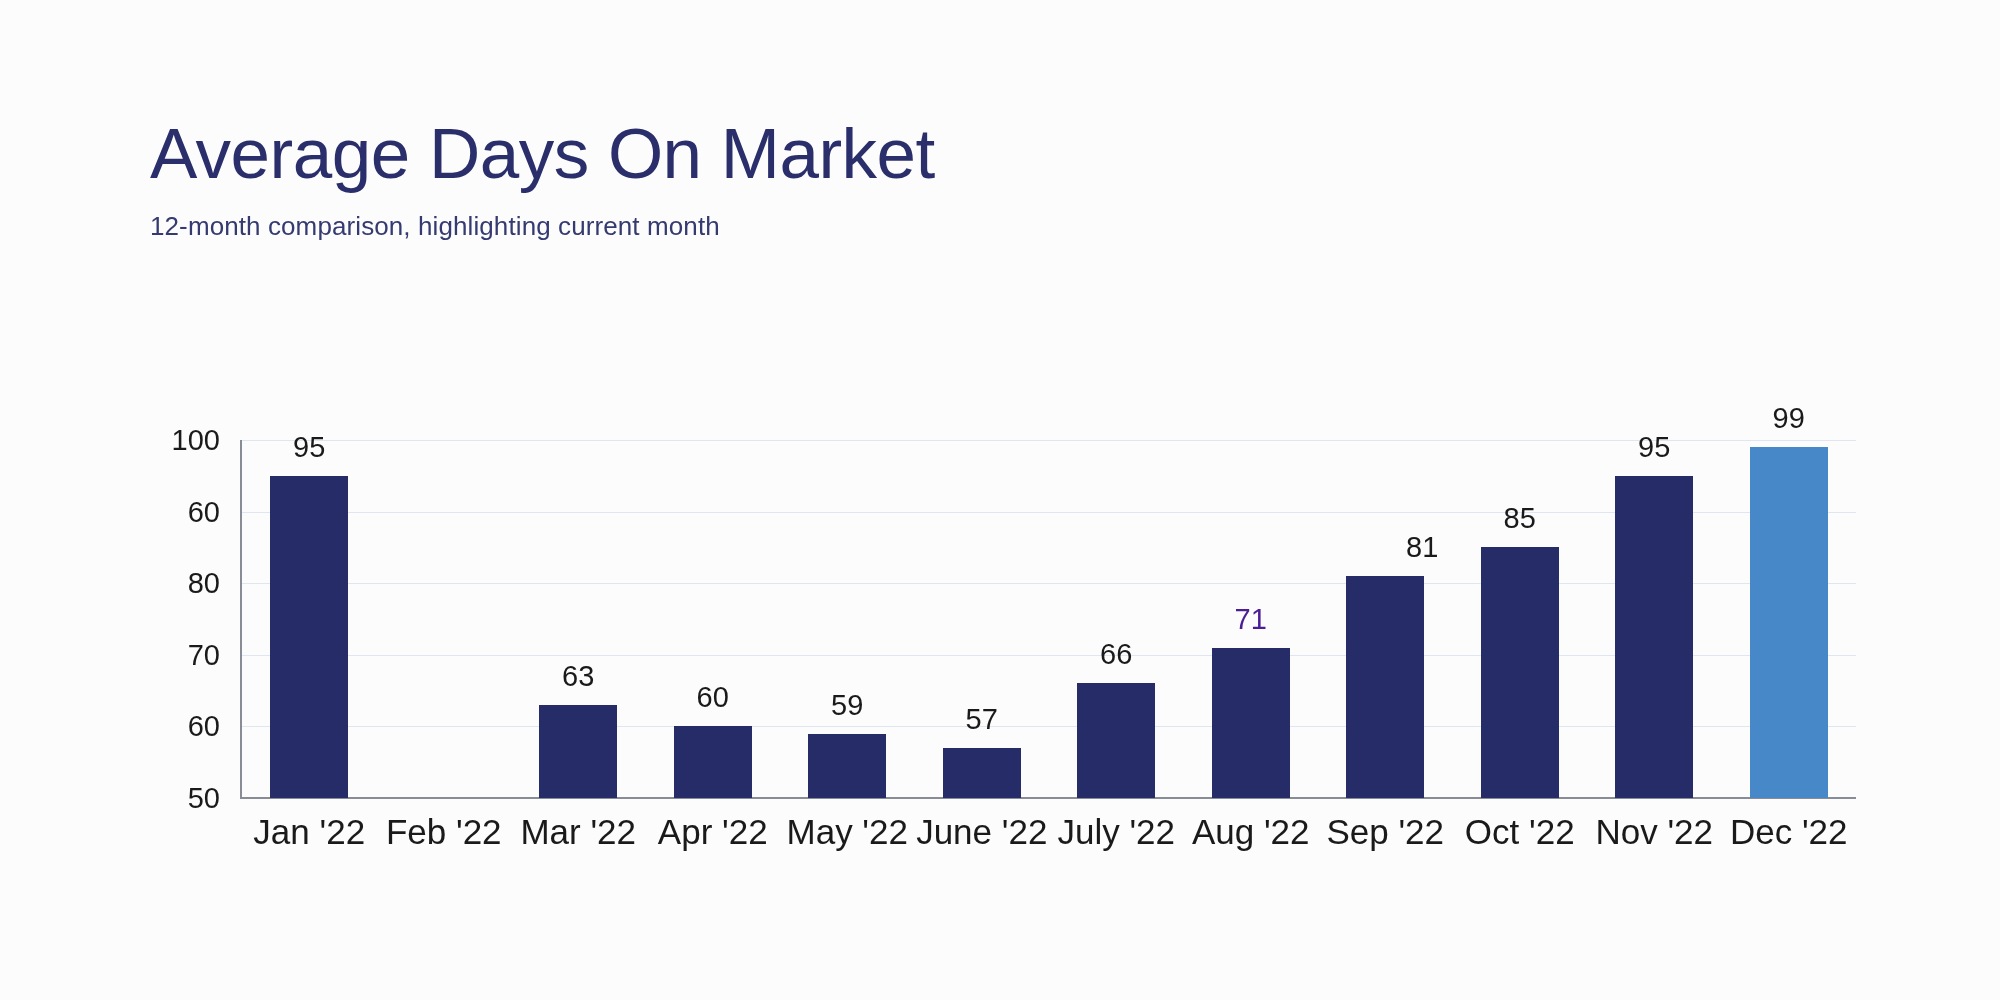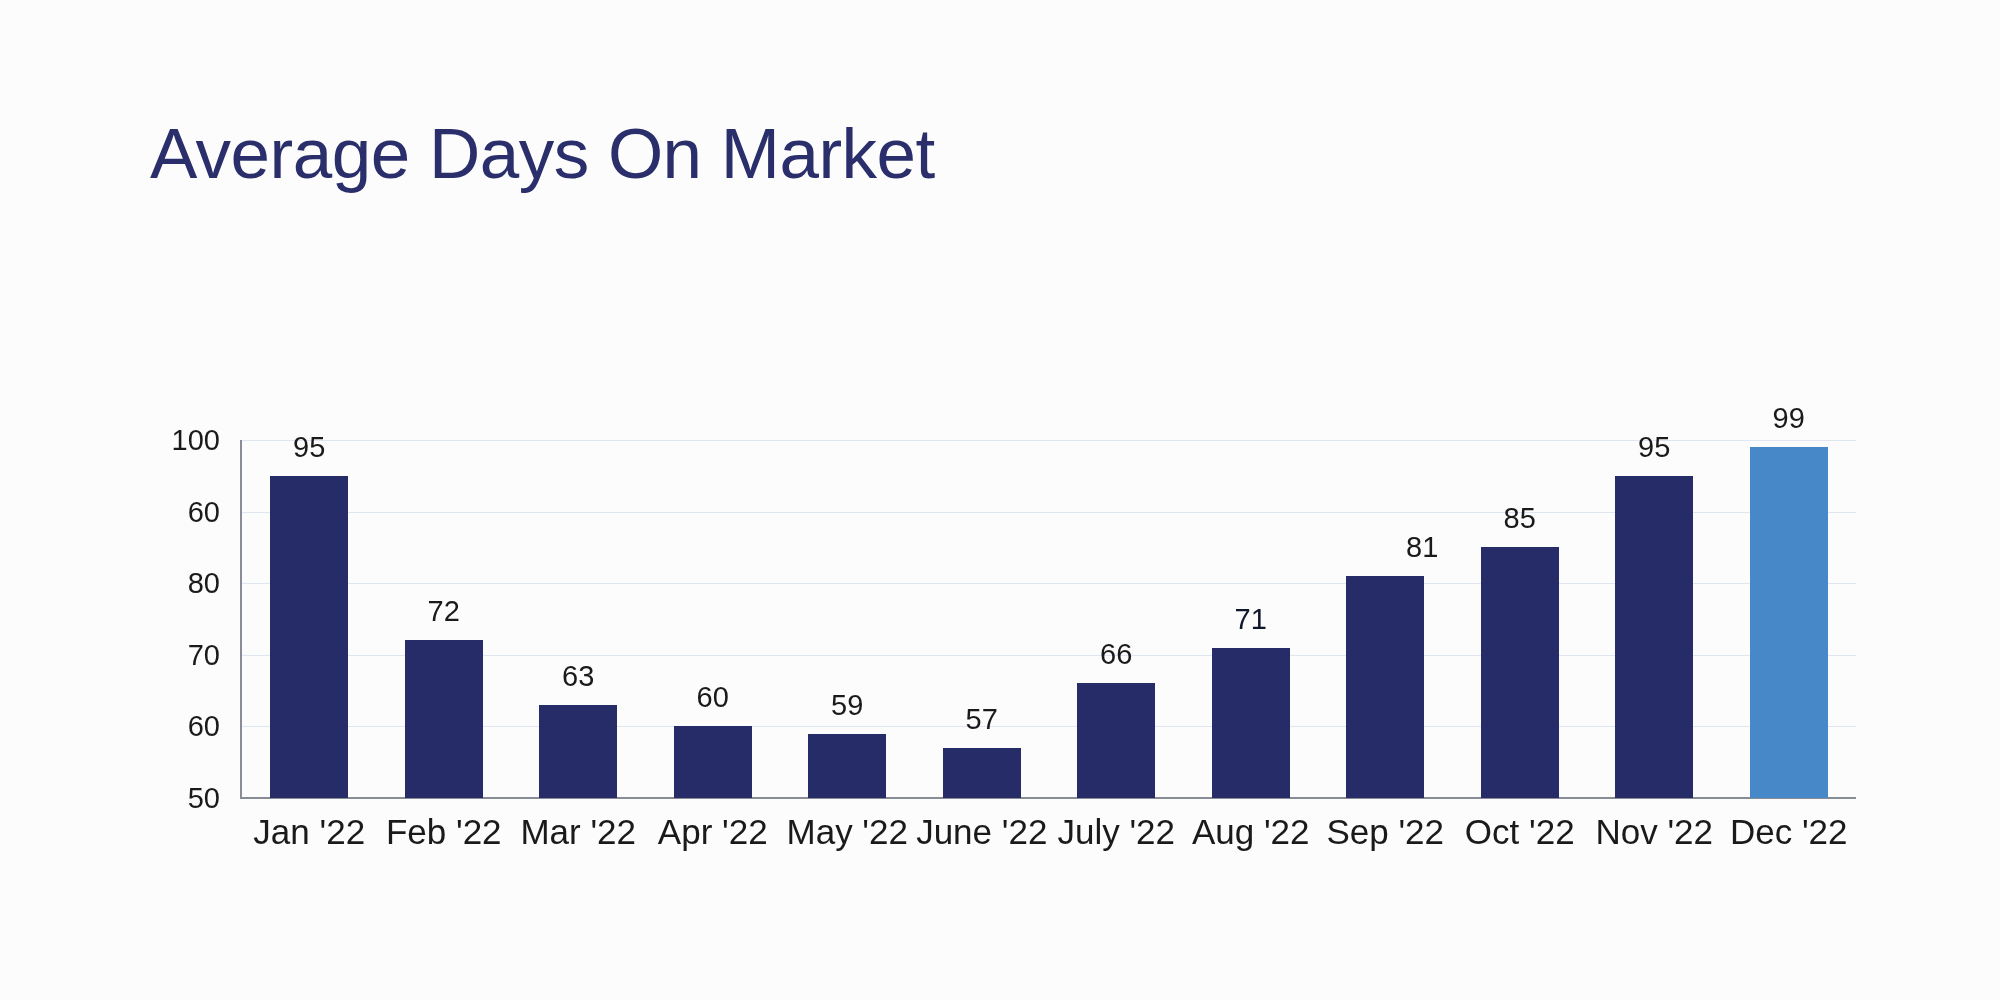--- a/index.html
+++ b/index.html
@@ -147,20 +147,21 @@
     text-align: center;
   }
 </style>
 </head>
 <body>
 
 <div id="root">
 
   <div id="header">
     <div id="chart-title">Average Days On Market</div>
+    <div id="chart-subtitle">12-month comparison, highlighting current month</div>
   </div>
 
   <div id="plot-wrap">
     <div id="gridlines">
         <div class="gridline" style="top: 0px; background: rgb(223, 230, 242);"></div>
         <div class="gridline" style="top: 71.6px; background: rgb(223, 230, 242);"></div>
         <div class="gridline" style="top: 143.2px; background: rgb(223, 230, 242);"></div>
         <div class="gridline" style="top: 214.8px; background: rgb(223, 230, 242);"></div>
         <div class="gridline" style="top: 286.4px; background: rgb(223, 230, 242);"></div>
         <div class="gridline" style="top: 358px; background: rgb(223, 230, 242);"></div>
@@ -173,24 +174,20 @@
         <div class="y-tick-label" style="top: 286.4px; color: rgb(26, 26, 26);">60</div>
         <div class="y-tick-label" style="top: 358px; color: rgb(26, 26, 26);">50</div>
       </div>
     <div id="y-axis-line"></div>
     <div id="x-axis-line"></div>
     <div id="bars-area">
         <div class="bar-slot" style="left: 0px; width: 134.5px;">
           <div class="bar" style="height: 322.2px; background: rgb(37, 44, 103);"></div>
           <div class="bar-value" style="bottom: 336.2px; color: rgb(26, 26, 26);">95</div>
         </div>
-        <div class="bar-slot" style="left: 134.5px; width: 134.5px;">
-          <div class="bar" style="height: 157.52px; background: rgb(37, 44, 103);"></div>
-          <div class="bar-value" style="bottom: 171.52px; color: rgb(26, 26, 26);">72</div>
-        </div>
         <div class="bar-slot" style="left: 269px; width: 134.5px;">
           <div class="bar" style="height: 93.08px; background: rgb(37, 44, 103);"></div>
           <div class="bar-value" style="bottom: 107.08px; color: rgb(26, 26, 26);">63</div>
         </div>
         <div class="bar-slot" style="left: 403.5px; width: 134.5px;">
           <div class="bar" style="height: 71.6px; background: rgb(37, 44, 103);"></div>
           <div class="bar-value" style="bottom: 85.6px; color: rgb(26, 26, 26);">60</div>
         </div>
         <div class="bar-slot" style="left: 538px; width: 134.5px;">
           <div class="bar" style="height: 64.44px; background: rgb(37, 44, 103);"></div>
@@ -199,21 +196,21 @@
         <div class="bar-slot" style="left: 672.5px; width: 134.5px;">
           <div class="bar" style="height: 50.12px; background: rgb(37, 44, 103);"></div>
           <div class="bar-value" style="bottom: 64.12px; color: rgb(26, 26, 26);">57</div>
         </div>
         <div class="bar-slot" style="left: 807px; width: 134.5px;">
           <div class="bar" style="height: 114.56px; background: rgb(37, 44, 103);"></div>
           <div class="bar-value" style="bottom: 128.56px; color: rgb(26, 26, 26);">66</div>
         </div>
         <div class="bar-slot" style="left: 941.5px; width: 134.5px;">
           <div class="bar" style="height: 150.36px; background: rgb(37, 44, 103);"></div>
-          <div class="bar-value" style="bottom: 164.36px; color: #0f172a; margin-top: 24px;">71</div>
+          <div class="bar-value" style="bottom: 164.36px; color: #4c1d95; margin-top: 24px;">71</div>
         </div>
         <div class="bar-slot" style="left: 1076px; width: 134.5px;">
           <div class="bar" style="height: 221.96px; background: rgb(37, 44, 103);"></div>
           <div class="bar-value" style="bottom: 235.96px; color: rgb(26, 26, 26); margin-left: 37px;">81</div>
         </div>
         <div class="bar-slot" style="left: 1210.5px; width: 134.5px;">
           <div class="bar" style="height: 250.6px; background: rgb(37, 44, 103);"></div>
           <div class="bar-value" style="bottom: 264.6px; color: rgb(26, 26, 26);">85</div>
         </div>
         <div class="bar-slot" style="left: 1345px; width: 134.5px;">

